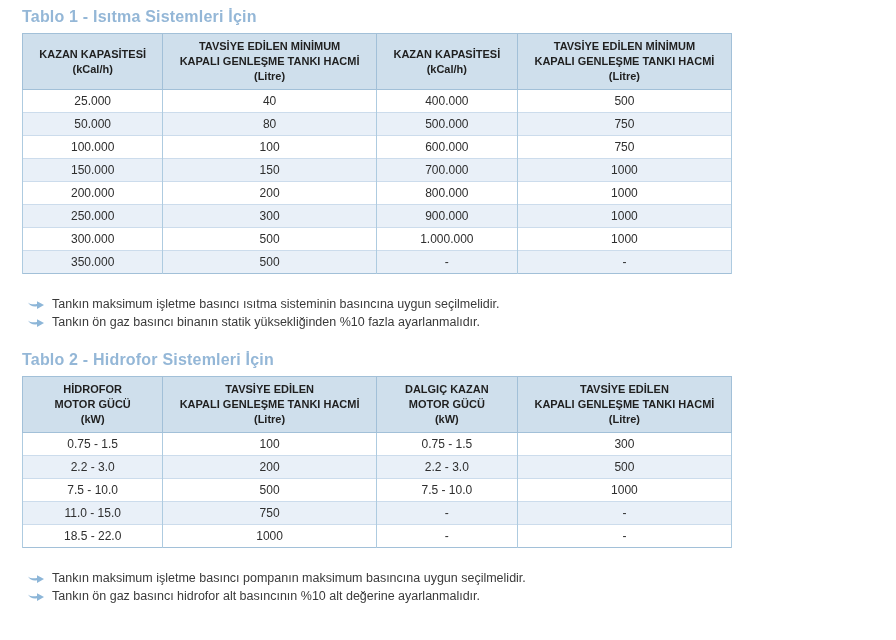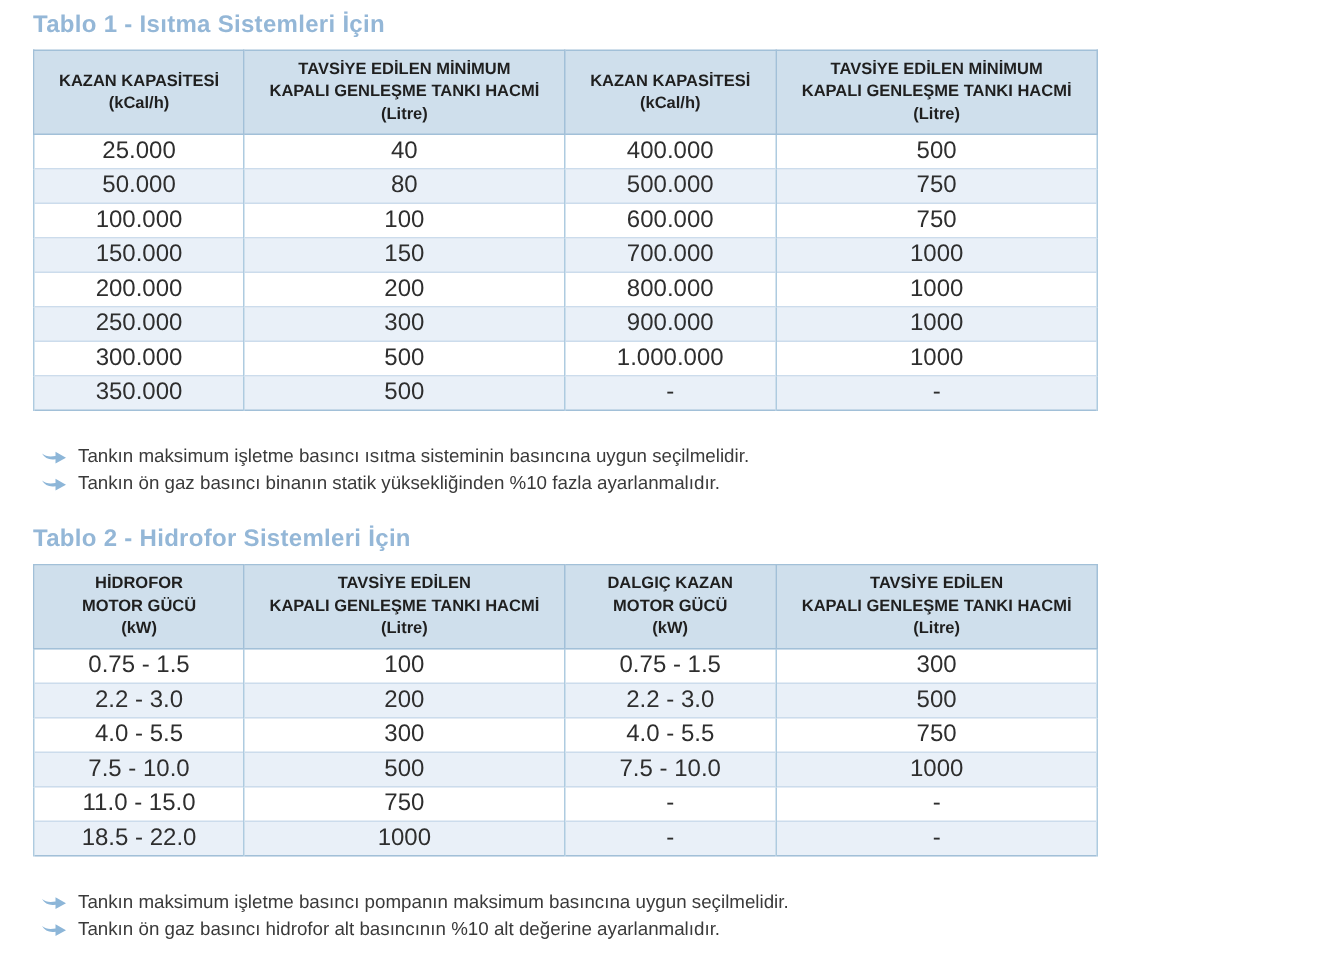--- a/index.html
+++ b/index.html
@@ -37,21 +37,21 @@
     vertical-align: middle;
     line-height: 1.35;
     white-space: pre-line;
     height: 56px;
     padding: 4px 2px;
   }
   table.data-table td {
     border-left: 1px solid #aecbe0;
     border-right: 1px solid #aecbe0;
     border-top: 1px solid #ccdcec;
-    font-size: 16px;
+    font-size: 12px;
     color: #2e2e2e;
     text-align: center;
     vertical-align: middle;
     height: 23px;
     padding: 1px 2px;
   }
   table.data-table tbody tr:nth-child(even) { background: #e9f0f8; }
   table.data-table tbody tr:nth-child(odd)  { background: #ffffff; }
 
   .notes { margin-top: 23px; }
@@ -202,26 +202,20 @@
         <td>0.75 - 1.5</td>
         <td>300</td>
       </tr>
       <tr>
         <td>2.2 - 3.0</td>
         <td>200</td>
         <td>2.2 - 3.0</td>
         <td>500</td>
       </tr>
       <tr>
-        <td>4.0 - 5.5</td>
-        <td>300</td>
-        <td>4.0 - 5.5</td>
-        <td>750</td>
-      </tr>
-      <tr>
         <td>7.5 - 10.0</td>
         <td>500</td>
         <td>7.5 - 10.0</td>
         <td>1000</td>
       </tr>
       <tr>
         <td>11.0 - 15.0</td>
         <td>750</td>
         <td>-</td>
         <td>-</td>

